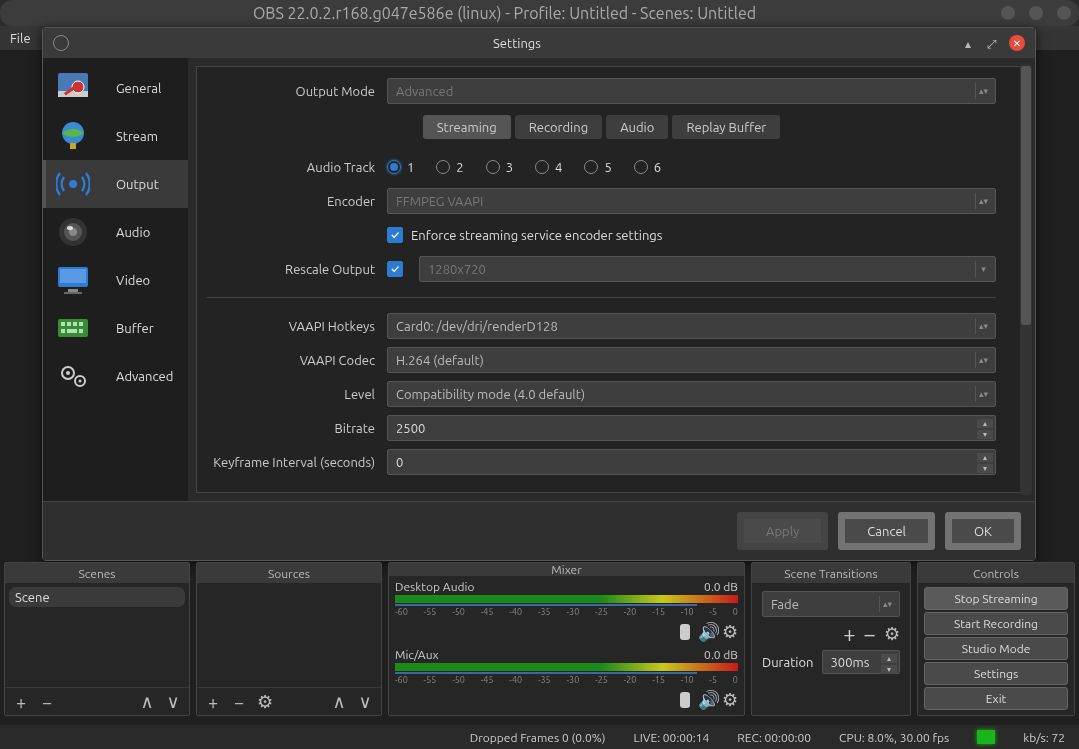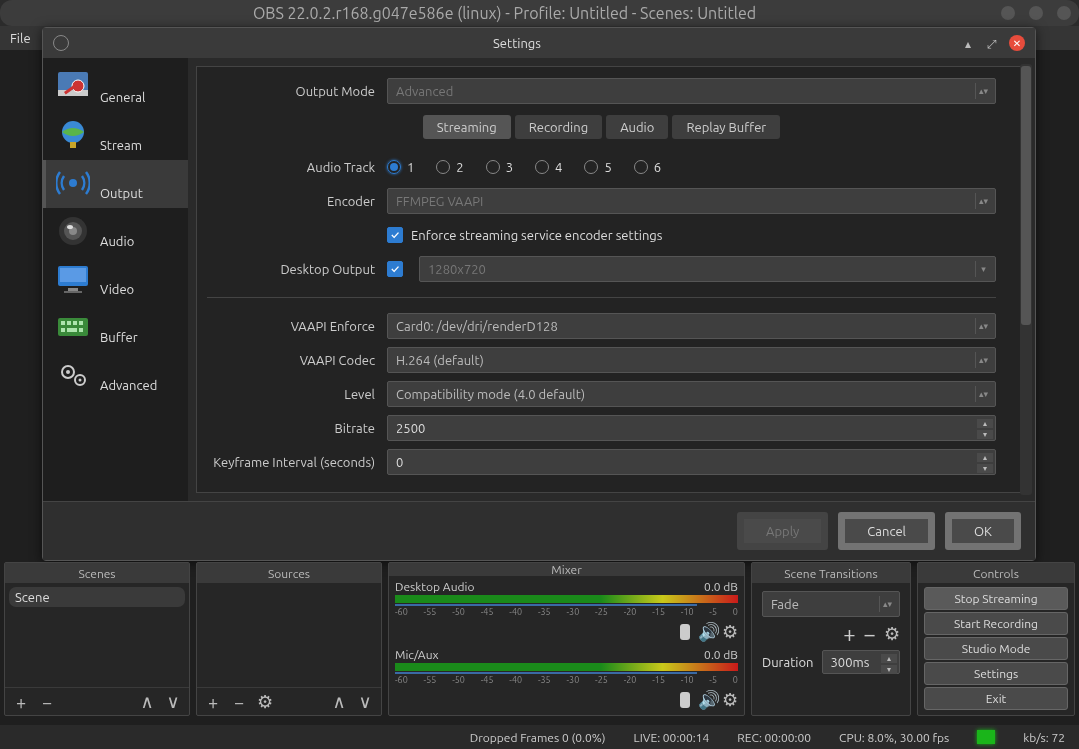--- a/index.html
+++ b/index.html
@@ -16,21 +16,21 @@
 
 .settings { position: absolute; top: 27px; left: 42px; width: 994px; height: 534px; background: #2f2f2f; border: 1px solid #555; border-radius: 4px; box-shadow: 0 2px 12px rgba(0,0,0,.6); display: flex; flex-direction: column; }
 .settings-header { height: 30px; background: #3a3a3a; display: flex; align-items: center; padding: 0 10px; position: relative; }
 .settings-header .obs-logo { width: 16px; height: 16px; border: 1.5px solid #888; border-radius: 50%; }
 .settings-header .t { flex: 1; text-align: center; color: #ddd; font-size: 13px; }
 .settings-header .hbtns { display: flex; gap: 10px; align-items: center; }
 .settings-header .hbtn { width: 12px; height: 12px; color: #bbb; font-size: 12px; }
 .settings-header .close { width: 16px; height: 16px; border-radius: 8px; background: #e74c3c; display:flex; align-items:center; justify-content:center; font-size:10px; color:#fff;}
 .settings-body { flex: 1; display: flex; overflow: hidden; }
 .settings-sidebar { width: 145px; background: #1e1e1e; padding-top: 6px; }
-.ssitem { display: flex; align-items: flex-end; gap: 10px; padding: 8px 10px; height: 48px; color: #ddd; border-left: 3px solid transparent; }
+.ssitem { display: flex; align-items: center; gap: 26px; padding: 8px 10px; height: 48px; color: #ddd; border-left: 3px solid transparent; }
 .ssitem.active { background: #3a3a3a; border-left: 3px solid #555; }
 .ssitem .icon { width: 34px; height: 34px; display:flex; align-items:center; justify-content:center; }
 .settings-content { flex: 1; display: flex; flex-direction: column; background: #2a2a2a; padding: 8px 10px 8px 8px; position: relative; }
 .content-inner { flex: 1; background: #232323; border: 1px solid #444; overflow-y: auto; padding: 10px 28px 10px 10px; position:relative;}
 .scrollbar { position:absolute; right:3px; top:6px; bottom:6px; width:12px; background:#333; border-radius:3px;}
 .scrollbar .thumb { position:absolute; left:1px; right:1px; top:2px; height:60%; background:#555; border-radius:3px;}
 
 .formrow { display: flex; align-items: center; margin-bottom: 6px; min-height: 28px; }
 .formrow .lbl { width: 180px; text-align: right; padding-right: 12px; color: #ccc; font-size: 13px; }
 .formrow .ctrl { flex: 1; }
@@ -263,34 +263,34 @@
 
         <div class="formrow">
           <div class="lbl"></div>
           <div class="ctrl" style="display:flex;align-items:center;">
             <span class="checkbox checked">✓</span>
             <span>Enforce streaming service encoder settings</span>
           </div>
         </div>
 
         <div class="formrow">
-          <div class="lbl">Desktop Output</div>
+          <div class="lbl">Rescale Output</div>
           <div class="ctrl" style="display:flex; gap:8px; align-items:center;">
             <span class="checkbox checked">✓</span>
             <div class="select disabled" style="flex:1">
               <span>1280x720</span>
               <span class="chev">▾</span>
             </div>
           </div>
         </div>
 
         <div class="divider"></div>
 
         <div class="formrow">
-          <div class="lbl">VAAPI Enforce</div>
+          <div class="lbl">VAAPI Hotkeys</div>
           <div class="ctrl">
               <div class="select">
                 <span>Card0: /dev/dri/renderD128</span>
                 <span class="chev">▴▾</span>
               </div>
             </div>
         </div>
         <div class="formrow">
           <div class="lbl">VAAPI Codec</div>
           <div class="ctrl">

